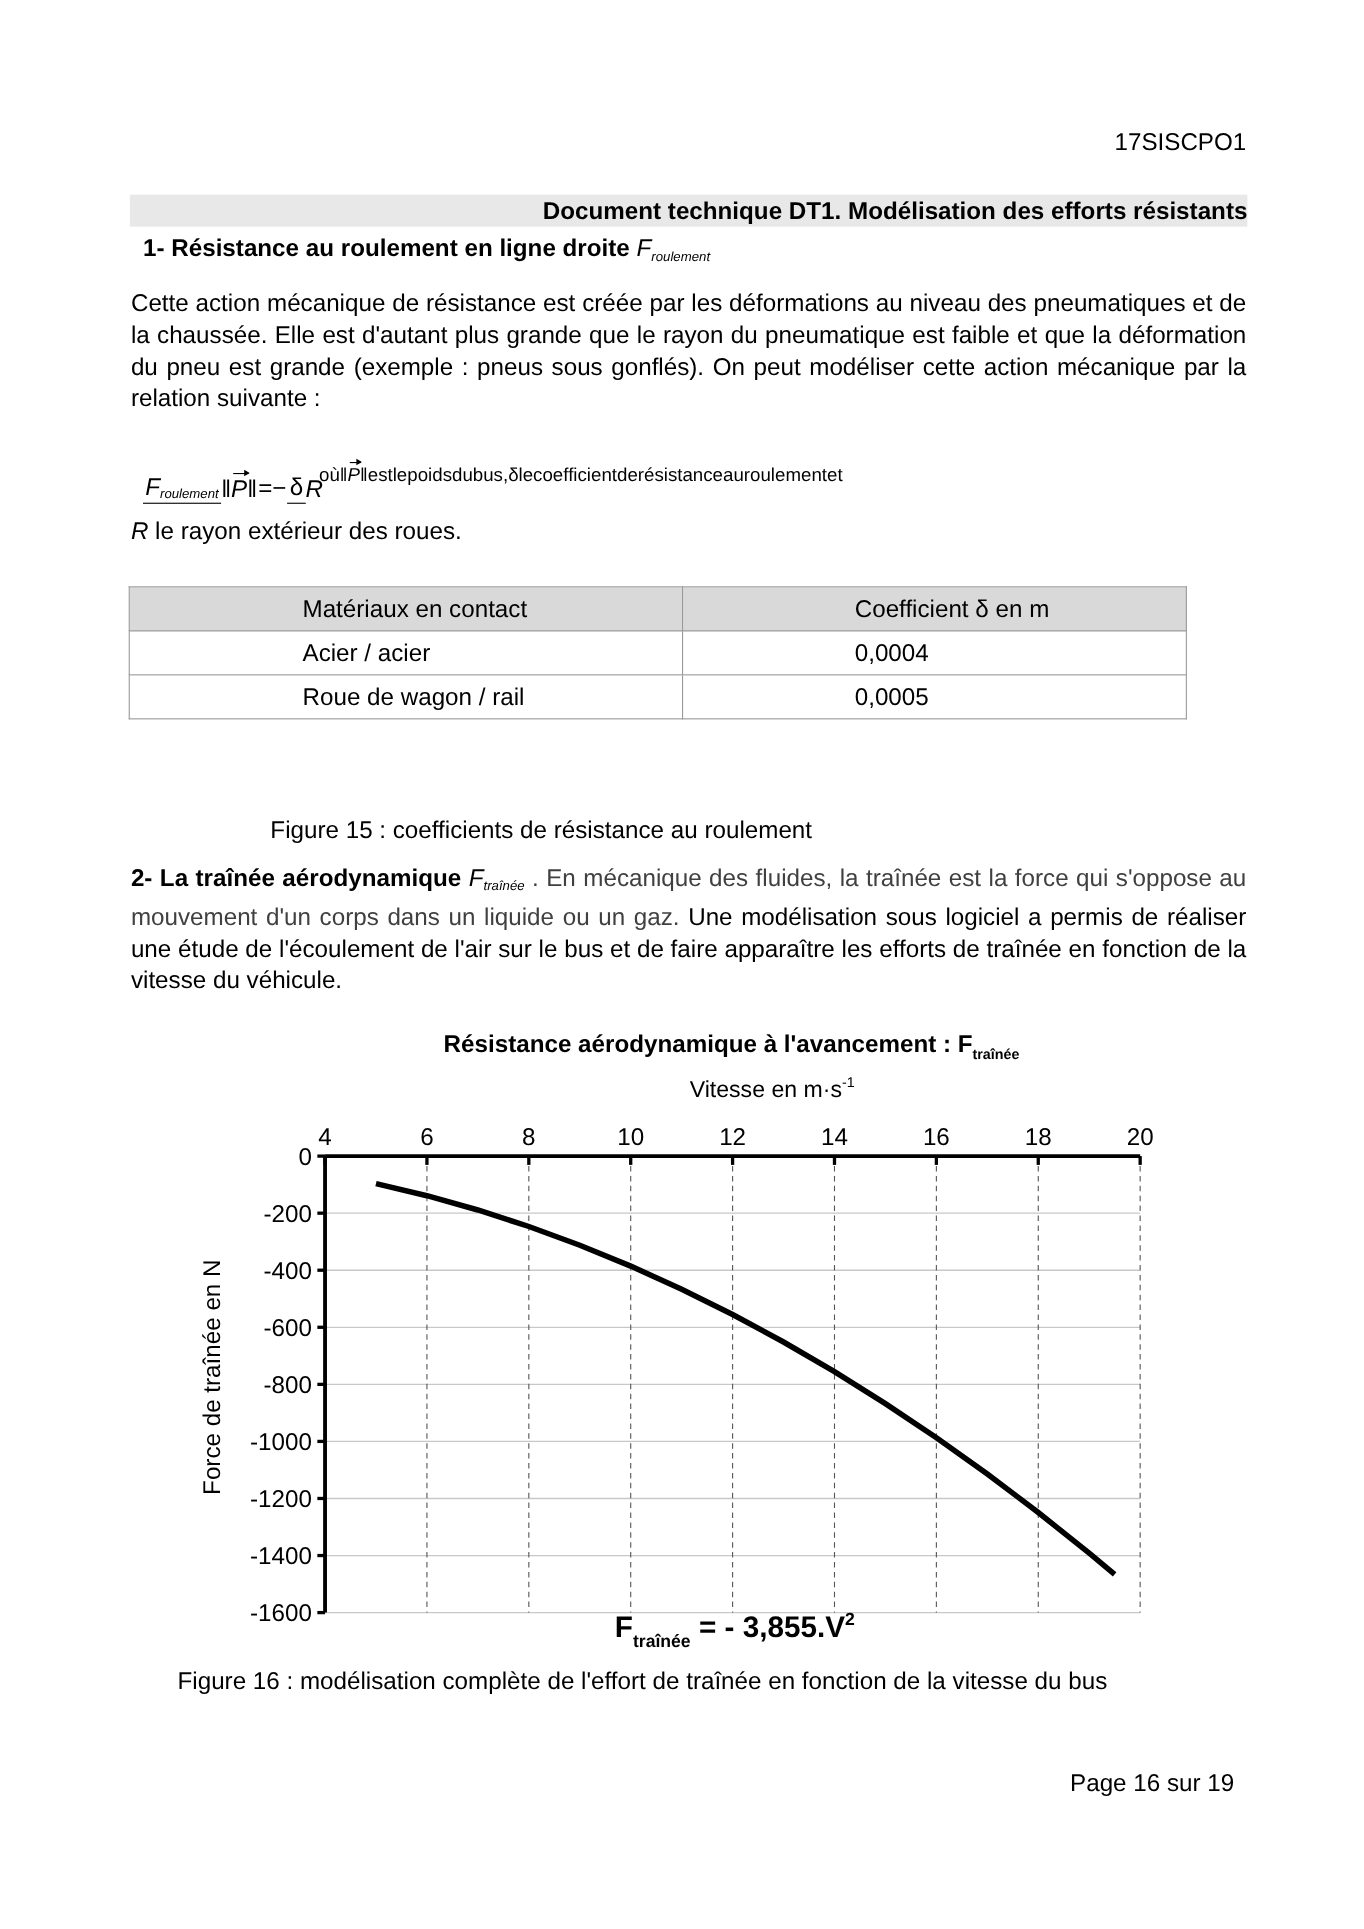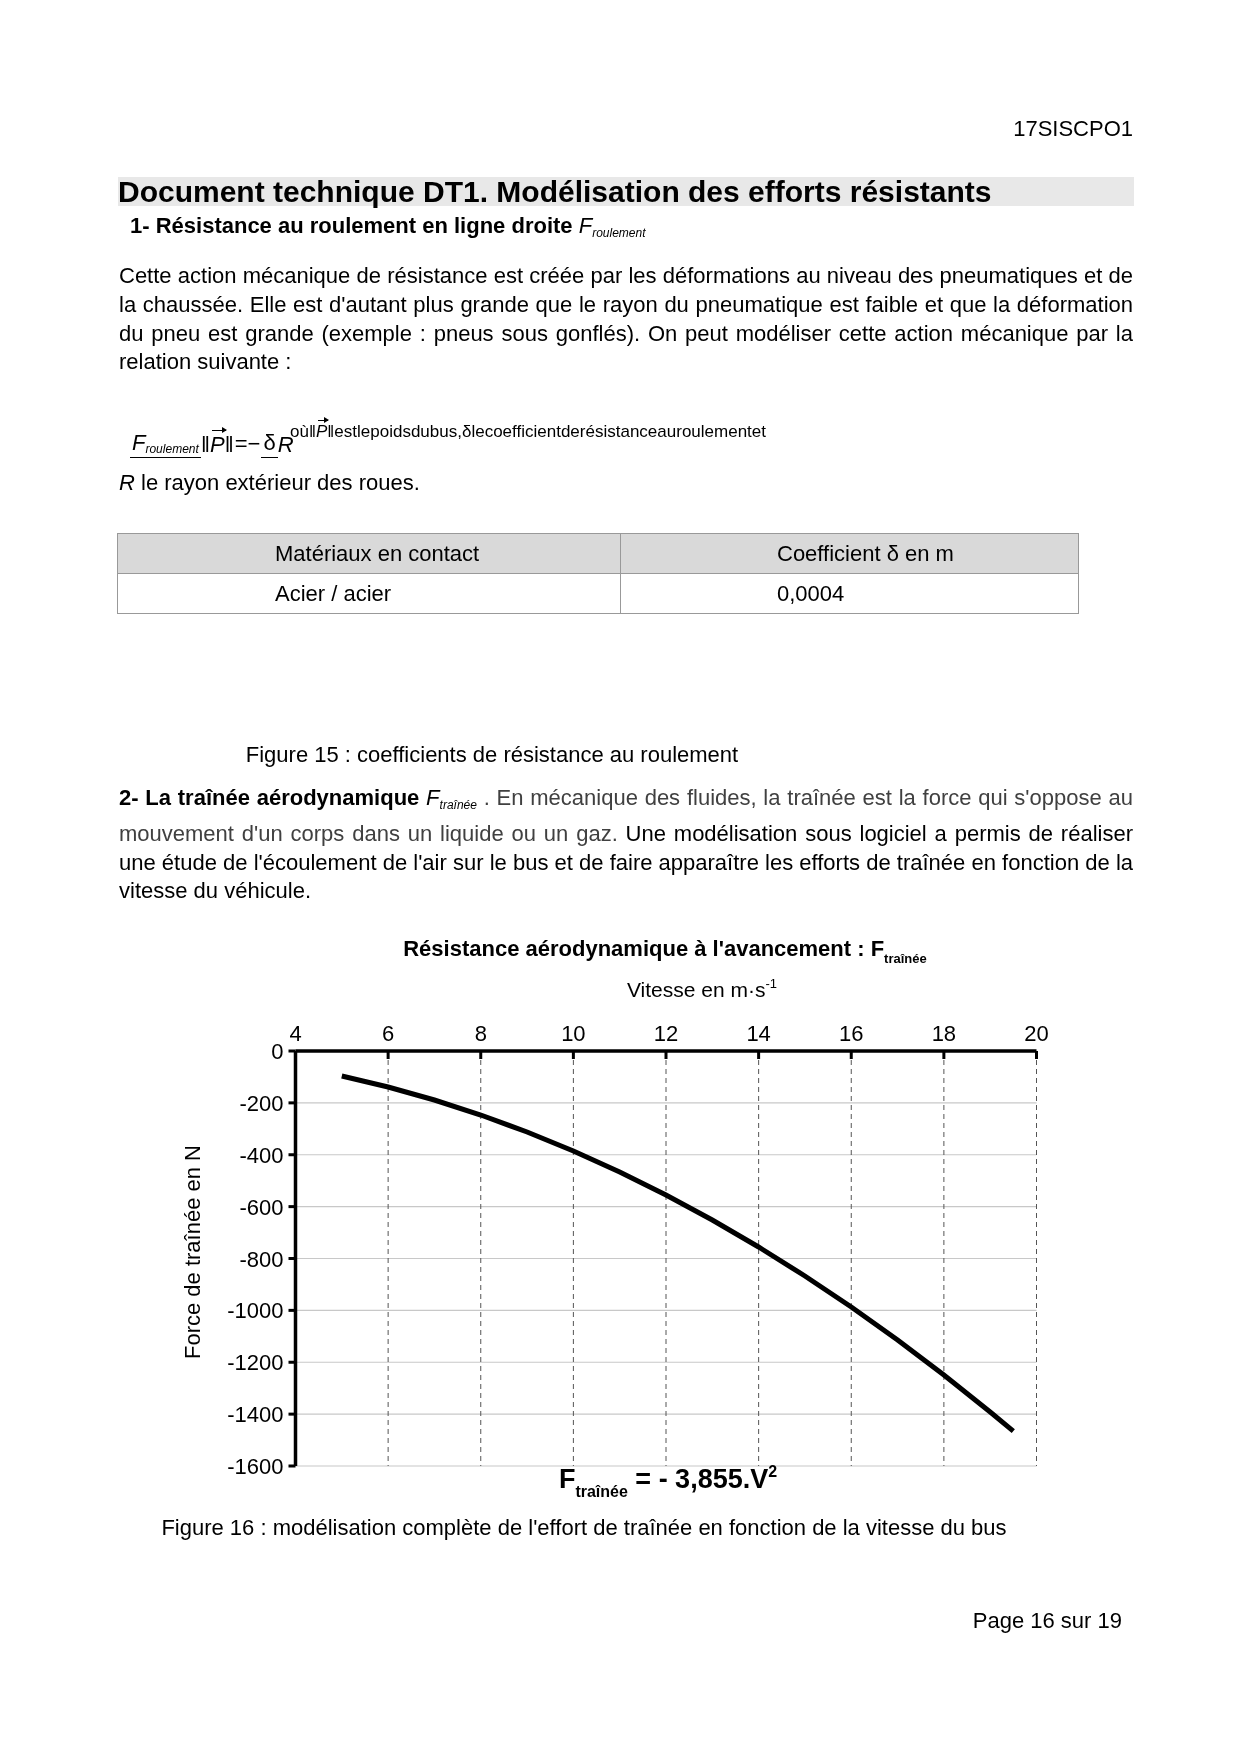--- a/index.html
+++ b/index.html
@@ -2,22 +2,22 @@
 <html><head>
 <meta charset="utf-8">
 <style>
   html, body { margin: 0; padding: 0; background: #ffffff; }
   body { width: 1240px; height: 1754px; position: relative; overflow: hidden;
          font-family: "Liberation Sans", sans-serif; color: #000; }
   .abs { position: absolute; white-space: nowrap; }
   .t22 { font-size: 22px; line-height: 29px; }
   .ref { right: 107px; top: 116px; font-size: 22px; }
   .titlebar { left: 118px; top: 177px; width: 1016px; height: 29px; background: #e8e8e8;
-              display: flex; align-items: center; justify-content: flex-start;
-              font-weight: bold; font-size: 30px; }
+              display: flex; align-items: center; justify-content: flex-end;
+              font-weight: bold; font-size: 22px; }
   .h1 { left: 130px; top: 213px; font-weight: bold; font-size: 22px; }
   .sub-it { font-style: italic; font-weight: normal; }
   .sub-it .s { font-size: 12px; vertical-align: -4px; }
   .para { left: 119px; width: 1014px; white-space: normal; text-align: justify;
           text-align-last: left; font-size: 22px; line-height: 28.8px; }
   .formula { left: 130px; top: 408px; height: 72px; display: flex; align-items: center; font-size: 22px; }
   .frac { display: inline-flex; flex-direction: row; align-items: center; vertical-align: middle; }
   .frac .num { border-bottom: 1.5px solid #000; padding: 0 2px 1px; font-style: italic; }
   .frac .den { padding-top: 1px; font-style: italic; }
   .frac .num .s { font-size: 12px; vertical-align: -3px; }
@@ -91,20 +91,24 @@
     <tr>
       <th class="c1">Matériaux en contact</th>
       <th class="c2">Coefficient  δ  en m</th>
     </tr>
   </thead>
   <tbody>
     <tr>
       <td class="c1">Acier / acier</td>
       <td class="c2">0,0004</td>
     </tr>
+    <tr>
+      <td class="c1">Roue de wagon / rail</td>
+      <td class="c2">0,0005</td>
+    </tr>
   </tbody>
 </table>
 <div class="abs caption" style="left:0; width:984px; text-align:center; top:742px;">Figure 15 : coefficients de résistance au roulement</div>
 
 <div class="abs para" style="top:784px;">
   <b>2- La traînée aérodynamique</b>
   <span class="sub-it"><span>F</span><span class="s">traînée</span></span><span class="gray"> . En mécanique des fluides, la traînée est la force qui s'oppose au mouvement d'un corps dans un liquide ou un gaz.</span><span> Une modélisation sous logiciel a permis de réaliser une étude de l'écoulement de l'air sur le bus et de faire apparaître les efforts de traînée en fonction de la vitesse du véhicule.</span>
 </div>
 
 <svg class="abs" style="left:0; top:920px;" width="1240" height="640" id="chart">

